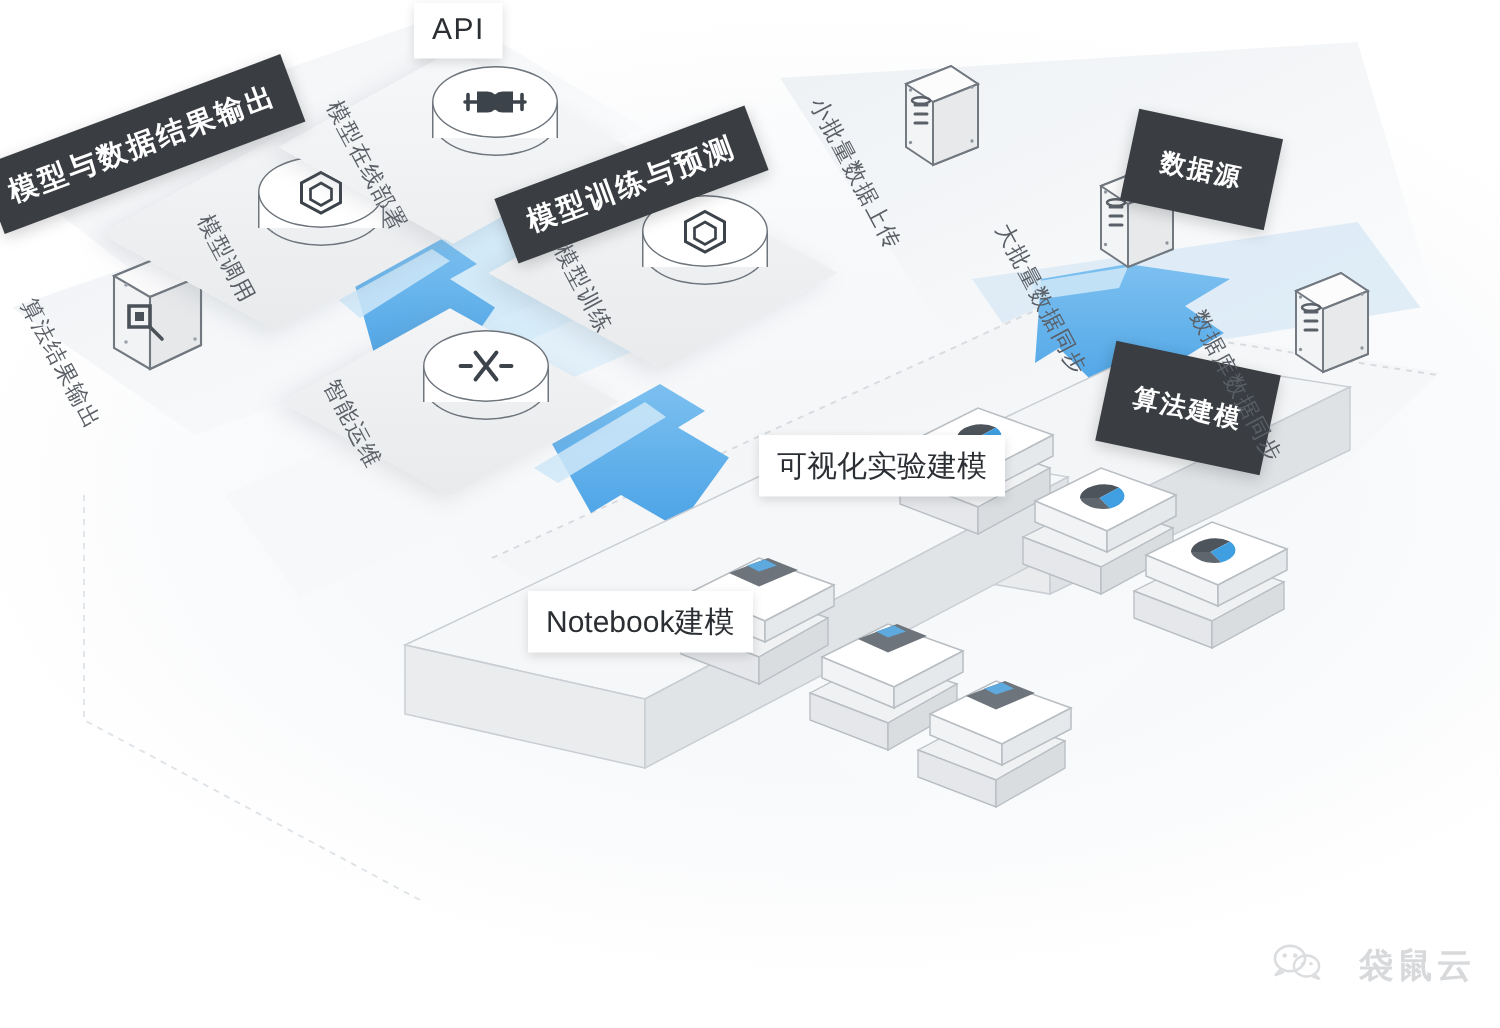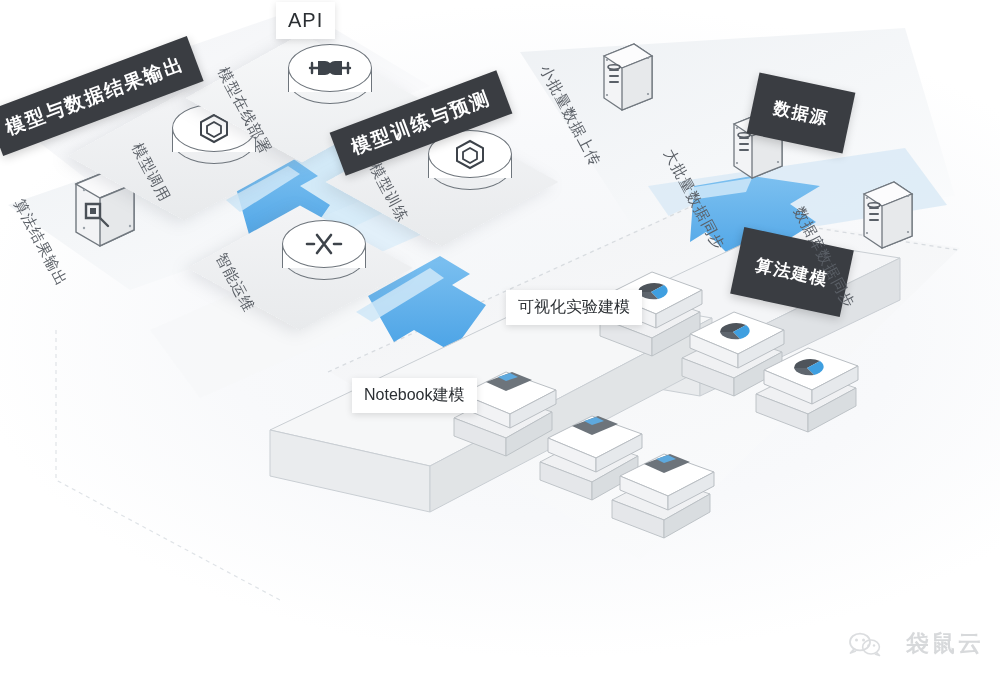--- a/index.html
+++ b/index.html
@@ -14,21 +14,21 @@
 
   
   .banner{position:absolute;background:#3a3d42;color:#ffffff;
           font-size:19px;font-weight:700;letter-spacing:2px;
           display:flex;align-items:center;justify-content:center;
           white-space:nowrap;box-shadow:0 3px 10px rgba(0,0,0,.18);}
   .banner.small{font-size:17px;letter-spacing:1.5px;}
 
   
   .wlabel{position:absolute;background:#ffffff;color:#2b2f33;
-          font-size:16px;white-space:nowrap;padding:7px 12px;
+          font-size:20px;white-space:nowrap;padding:7px 12px;
           box-shadow:0 2px 7px rgba(0,0,0,.13);}
 
   
   .tlabel{position:absolute;color:#5a5f66;font-size:15px;
           white-space:nowrap;font-weight:500;letter-spacing:1px;}
 
   
   .tile{position:absolute;width:120px;height:120px;
         background:linear-gradient(135deg,#f3f4f6 0%,#e8eaec 100%);
         transform:rotate(45deg) skew(-16deg,-16deg);
@@ -44,21 +44,21 @@
      background:#ffffff;border-left:1.6px solid #6e757c;
      border-right:1.6px solid #6e757c;box-sizing:border-box;}
   .puck .bot{position:absolute;left:0;top:12px;width:84px;height:48px;
      border-radius:50%;border:1.6px solid #6e757c;box-sizing:border-box;
      border-top-color:transparent;background:transparent;}
   .puck .glyph{position:absolute;left:0;top:6px;width:84px;height:36px;
      display:flex;align-items:center;justify-content:center;}
 
   
   .wm{position:absolute;right:16px;bottom:26px;display:flex;
-      align-items:flex-end;gap:24px;opacity:.30;}
+      align-items:flex-start;gap:24px;opacity:.30;}
   .wm-txt{font-size:23px;color:#7d838a;letter-spacing:3px;font-weight:700;}
 
   svg{display:block;overflow:visible;}
 </style>
 </head>
 <body>
 
 <div id="stage">
 
   <svg class="abs" style="left:0;top:0" width="1000" height="685">
@@ -335,21 +335,21 @@
   </div>
 
   <div class="wlabel" style="left:276px;top:2px;font-size:20px;letter-spacing:1px;text-align:right;">
     <span>API</span>
   </div>
 
   <div class="wlabel" style="left:506px;top:290px;">
     <span>可视化实验建模</span>
   </div>
 
-  <div class="wlabel" style="left:352px;top:378px;">
+  <div class="wlabel" style="left:352px;top:394px;">
     <span>Notebook建模</span>
   </div>
 
   <div class="tlabel" style="left:26px;top:196px;transform:rotate(62deg);transform-origin:0 0;">
     <span>算法结果输出</span>
   </div>
 
   <div class="tlabel" style="left:144px;top:140px;transform:rotate(62deg);transform-origin:0 0;">
     <span>模型调用</span>
   </div>

